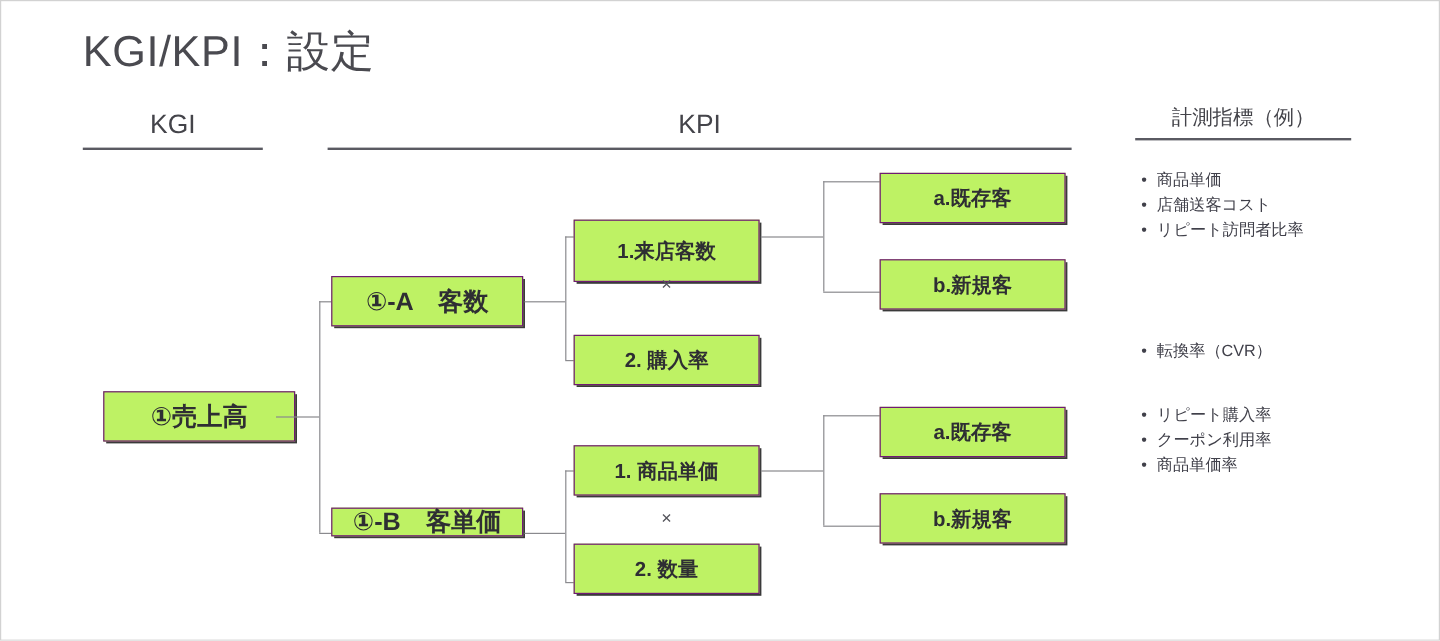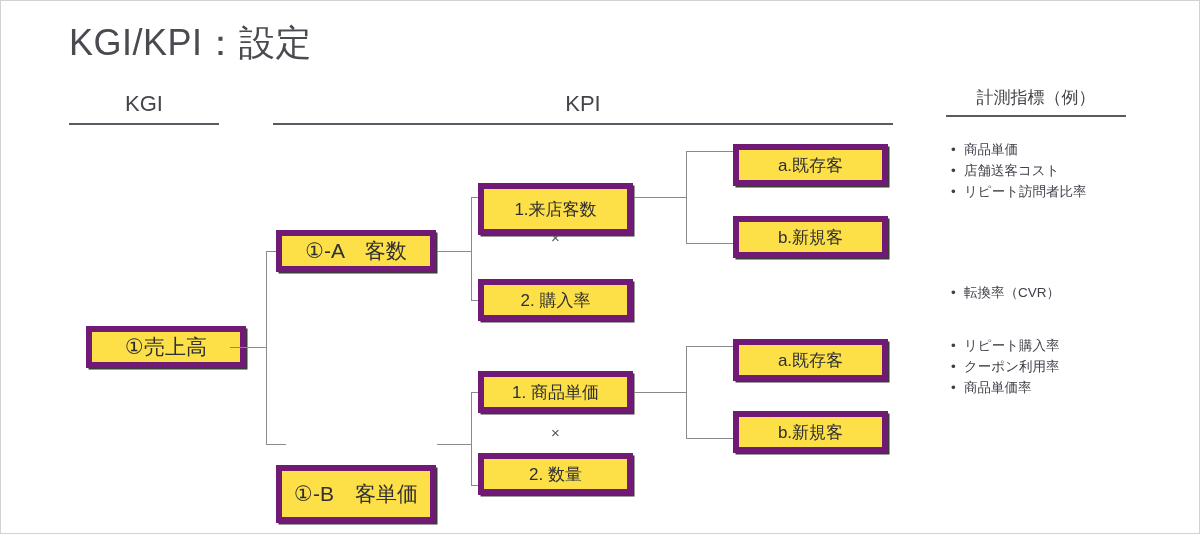--- a/index.html
+++ b/index.html
@@ -45,29 +45,30 @@
     white-space: nowrap;
   }
   #head-kgi  { left: 68px;  top: 90px; width: 150px; }
   #head-kpi  { left: 272px; top: 90px; width: 620px; }
   #head-mtr  { left: 945px; top: 85px; width: 180px; font-size: 17px; }
 
   
   .node {
     position: absolute;
     box-sizing: border-box;
-    background: #fde047;
-    border: 6px solid #701a75;
+    background: #bef264;
+    border: 1px solid #701a75;
     box-shadow: 2px 2px 0 -0.5px #3a3a3a;
     display: flex;
     align-items: center;
     justify-content: center;
     font-size: 17px;
     color: #2e2e33;
     white-space: nowrap;
+    font-weight: bold;
   }
   .node.lvl1 { font-size: 21px; }
 
   
   .h-line {
     position: absolute;
     height: 0;
     border-top: 1px solid #8a8a8e;
   }
   .v-line {
@@ -136,21 +137,21 @@
   <div class="node" style="left:477px; top:278px; width:155px; height:42px;">2. 購入率</div>
 
   <div class="h-line" style="left:633px; top:196px; width:52px;"></div>
   <div class="v-line" style="left:685px; top:150px; height:92px;"></div>
   <div class="h-line" style="left:685px; top:150px; width:48px;"></div>
   <div class="h-line" style="left:685px; top:242px; width:48px;"></div>
 
   <div class="node" style="left:732px; top:143px; width:155px; height:42px;">a.既存客</div>
   <div class="node" style="left:732px; top:215px; width:155px; height:42px;">b.新規客</div>
 
-  <div class="node lvl1" style="left:275px; top:422px; width:160px; height:58px;margin-top:42px;">①-B　客単価</div>
+  <div class="node lvl1" style="left:275px; top:422px; width:160px; height:24px;">①-B　客単価</div>
 
   <div class="h-line" style="left:436px; top:443px; width:34px;"></div>
   <div class="v-line" style="left:470px; top:391px; height:93px;"></div>
   <div class="h-line" style="left:470px; top:391px; width:20px;"></div>
   <div class="h-line" style="left:470px; top:484px; width:20px;"></div>
 
   <div class="node" style="left:477px; top:370px; width:155px; height:42px;">1. 商品単価</div>
 
   <div class="times" style="left:477px; top:423px; width:155px;">×</div>
 

